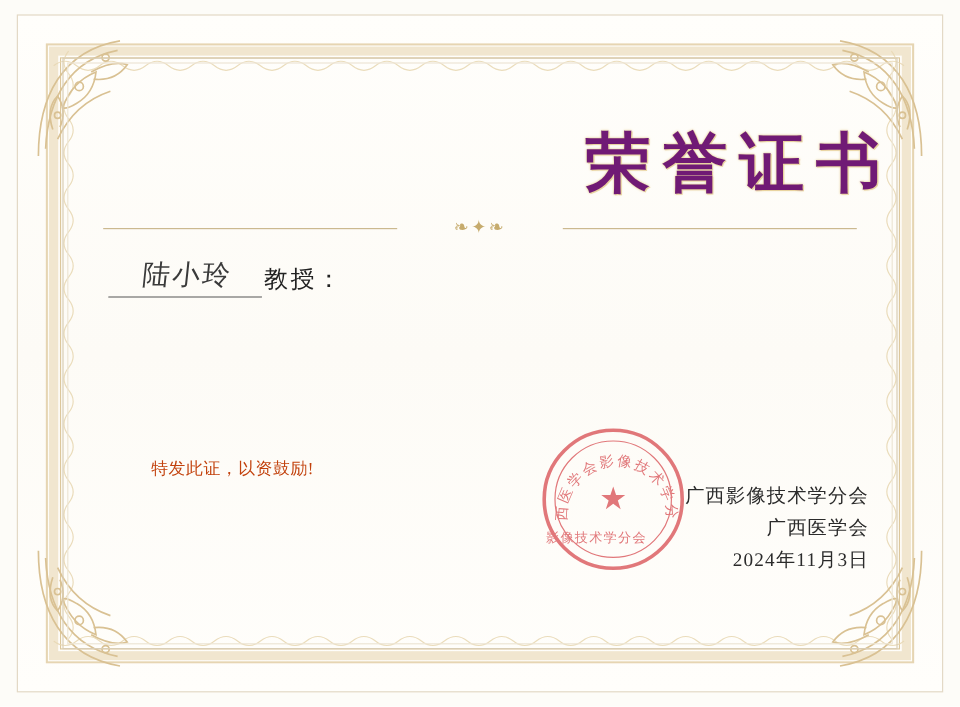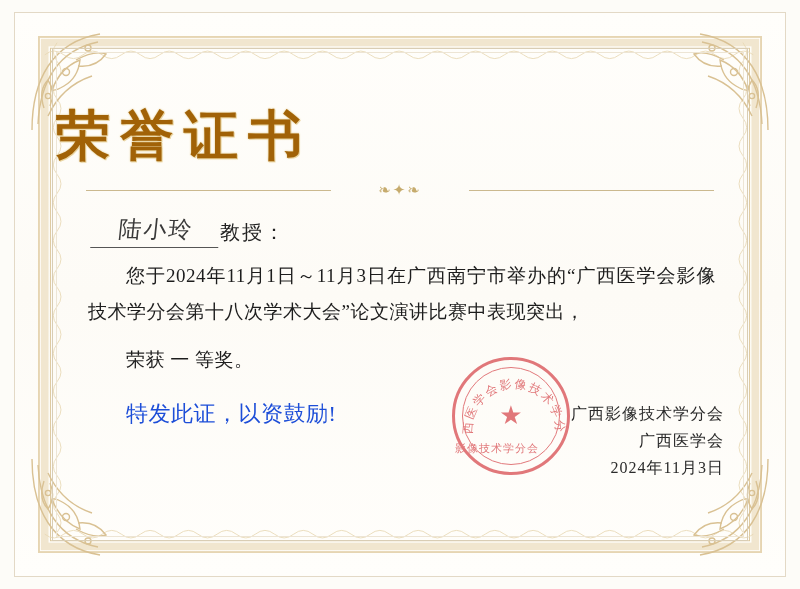--- a/index.html
+++ b/index.html
@@ -81,26 +81,26 @@
     right: 56px;
     bottom: 52px;
     box-sizing: border-box;
   }
 
   .title {
     position: absolute;
     top: 48px;
     left: 0;
     width: 100%;
-    text-align: left;
+    text-align: right;
     font-family: Liberation Mono, monospace;
     font-size: 54px;
     letter-spacing: 10px;
     font-weight: bold;
-    color: #a16207;
+    color: #701a75;
     text-shadow: 1px 1px 0 #e9d4a0, 0 0 2px #d8b96a;
     white-space: nowrap;
   }
 
   .divider {
     position: absolute;
     top: 128px;
     left: 30px;
     right: 30px;
     height: 20px;
@@ -163,25 +163,24 @@
   }
   .body-text p {
     margin: 0 0 12px 0;
     text-indent: 38px;
   }
 
   .closing {
     position: absolute;
     top: 330px;
     left: 32px;
-    font-size: 22px;
-    color: #1d4ed8;
+    font-size: 14px;
+    color: #c2410c;
     text-indent: 38px;
     letter-spacing: 0.5px;
-    margin-top: 17px;
   }
 
   
   .sign-block {
     position: absolute;
     right: 20px;
     bottom: 56px;
     width: 300px;
     height: 130px;
   }
@@ -351,24 +350,20 @@
       <div class="line left"></div>
       <div class="orn">❧✦❧</div>
       <div class="line right"></div>
     </div>
 
     <div class="recipient-row">
       <div class="recipient-name">陆小玲</div>
       <div class="recipient-suffix">教授：</div>
     </div>
 
-    <div class="body-text">
-      <p>您于2024年11月1日～11月3日在广西南宁市举办的“广西医学会影像技术学分会第十八次学术大会”论文演讲比赛中表现突出，</p>
-      <p>荣获 一 等奖。</p>
-    </div>
 
     <div class="closing">特发此证，以资鼓励!</div>
 
     <div class="sign-block">
 
       <div class="seal">
         <div class="seal-inner"></div>
         <svg class="seal-arc" viewBox="0 0 118 118" aria-hidden="true">
           <defs>
             <path id="arcPath" d="M 17 70 A 42 42 0 0 1 101 70"></path>

